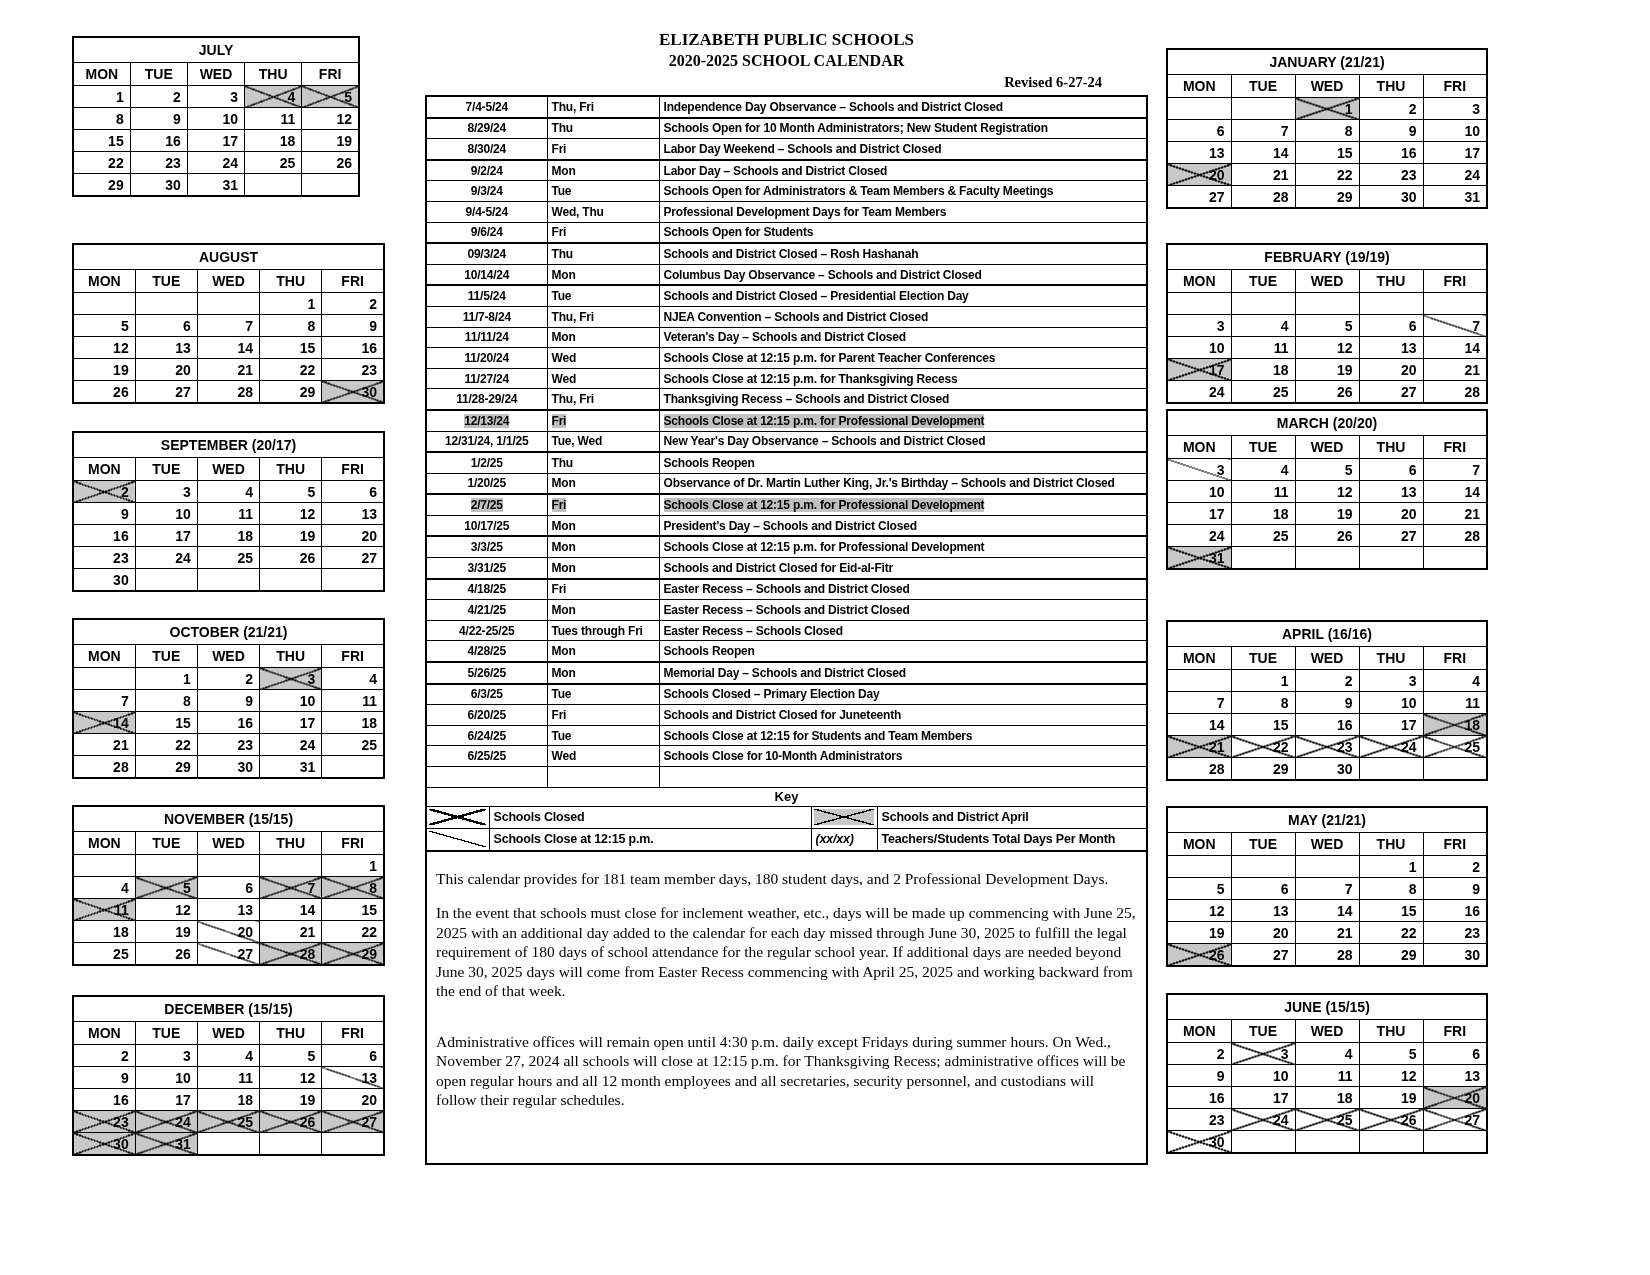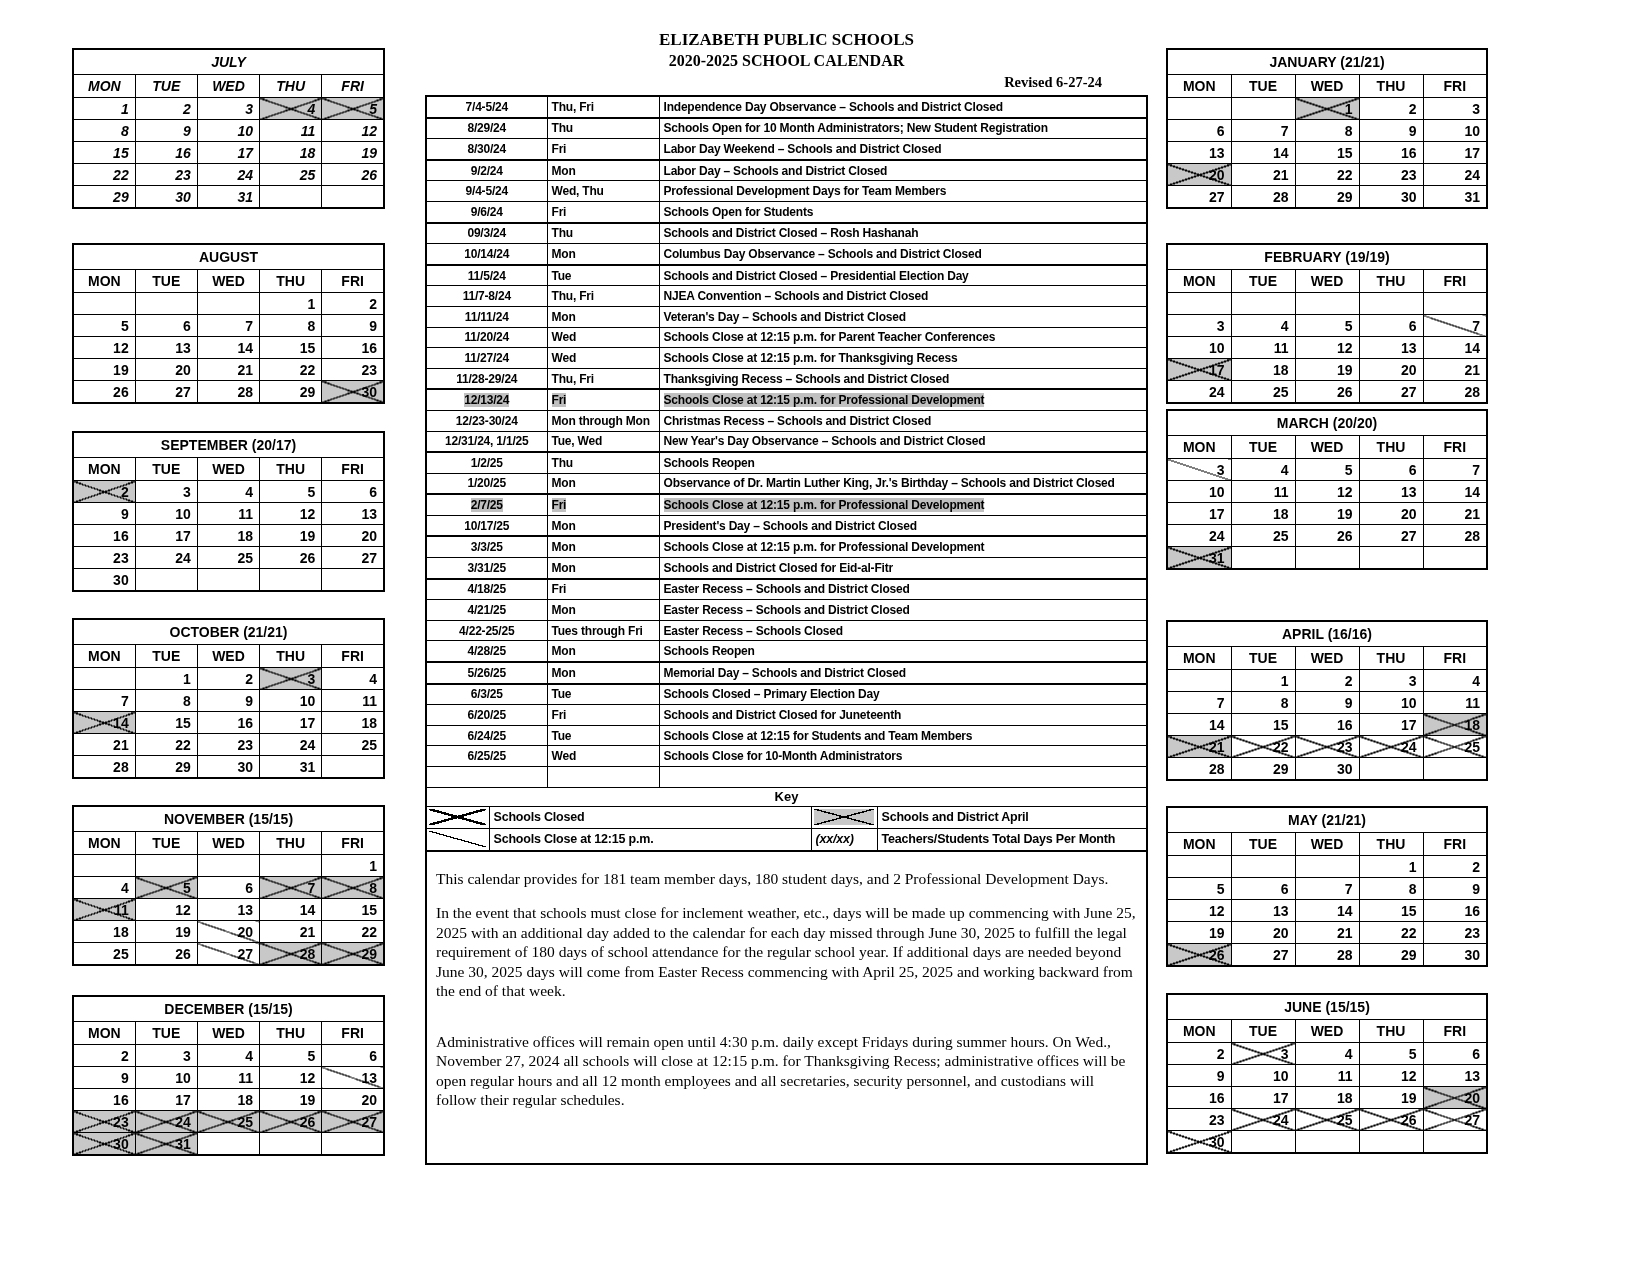--- a/index.html
+++ b/index.html
@@ -103,20 +103,25 @@
             <td class="ev-date">8/30/24</td>
             <td class="ev-day">Fri</td>
             <td class="ev-desc">Labor Day Weekend – Schools and District Closed</td>
           </tr>
           <tr class="sep">
             <td class="ev-date">9/2/24</td>
             <td class="ev-day">Mon</td>
             <td class="ev-desc">Labor Day – Schools and District Closed</td>
           </tr>
           <tr>
+            <td class="ev-date">9/3/24</td>
+            <td class="ev-day">Tue</td>
+            <td class="ev-desc">Schools Open for Administrators &amp; Team Members &amp; Faculty Meetings</td>
+          </tr>
+          <tr>
             <td class="ev-date">9/4-5/24</td>
             <td class="ev-day">Wed, Thu</td>
             <td class="ev-desc">Professional Development Days for Team Members</td>
           </tr>
           <tr>
             <td class="ev-date">9/6/24</td>
             <td class="ev-day">Fri</td>
             <td class="ev-desc">Schools Open for Students</td>
           </tr>
           <tr class="sep">
@@ -156,25 +161,20 @@
           </tr>
           <tr>
             <td class="ev-date">11/28-29/24</td>
             <td class="ev-day">Thu, Fri</td>
             <td class="ev-desc">Thanksgiving Recess – Schools and District Closed</td>
           </tr>
           <tr class="sep">
             <td class="ev-date"><span class="hl">12/13/24</span></td>
             <td class="ev-day"><span class="hl">Fri</span></td>
             <td class="ev-desc"><span class="hl">Schools Close at 12:15 p.m. for Professional Development</span></td>
-          </tr>
-          <tr>
-            <td class="ev-date">12/23-30/24</td>
-            <td class="ev-day">Mon through Mon</td>
-            <td class="ev-desc">Christmas Recess – Schools and District Closed</td>
           </tr>
           <tr>
             <td class="ev-date">12/31/24, 1/1/25</td>
             <td class="ev-day">Tue, Wed</td>
             <td class="ev-desc">New Year's Day Observance – Schools and District Closed</td>
           </tr>
           <tr class="sep">
             <td class="ev-date">1/2/25</td>
             <td class="ev-day">Thu</td>
             <td class="ev-desc">Schools Reopen</td>
@@ -289,21 +289,21 @@
     </table>
 
     <div class="paras">
       <p class="p1">This calendar provides for 181 team member days, 180 student days, and 2 Professional Development Days.</p>
       <p class="p2">In the event that schools must close for inclement weather, etc., days will be made up commencing with June 25, 2025 with an additional day added to the calendar for each day missed through June 30, 2025 to fulfill the legal requirement of 180 days of school attendance for the regular school year.  If additional days are needed beyond June 30, 2025 days will come from Easter Recess commencing with April 25, 2025 and working backward from the end of that week.</p>
       <p class="p3">Administrative offices will remain open until 4:30 p.m. daily except Fridays during summer hours.  On Wed., November 27, 2024 all schools will close at 12:15 p.m. for Thanksgiving Recess; administrative offices will be open regular hours and all 12 month employees and all secretaries, security personnel, and custodians will follow their regular schedules.</p>
     </div>
   </div>
 
   <div id="months-left">
-      <table class="month" style="left: 72px; top: 48px; width: 313px; font-style: italic;">
+      <table class="month" style="left: 72px; top: 36px; width: 288px;">
         <thead>
           <tr>
             <th colspan="5" class="m-title">JULY</th>
           </tr>
           <tr>
             <th class="m-wd">MON</th>
             <th class="m-wd">TUE</th>
             <th class="m-wd">WED</th>
             <th class="m-wd">THU</th>
             <th class="m-wd">FRI</th>

